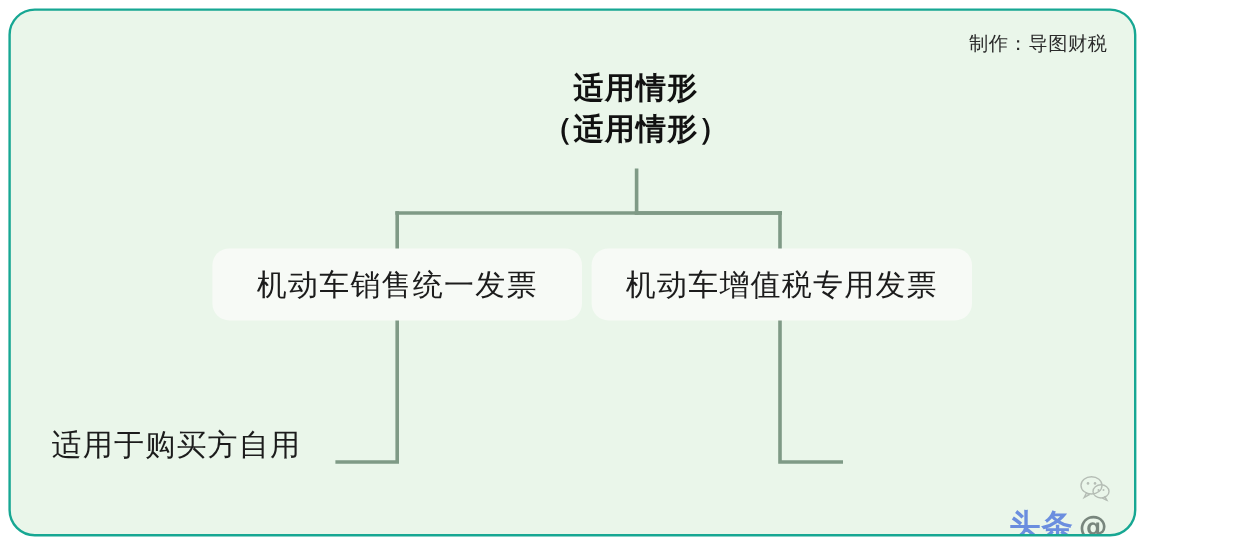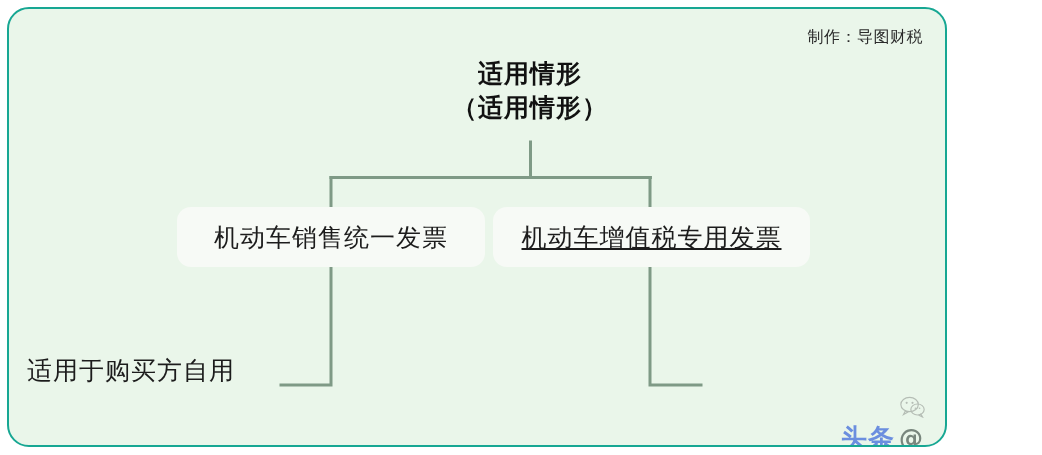--- a/index.html
+++ b/index.html
@@ -89,33 +89,32 @@
     top: 198px;
     width: 308px;
     height: 60px;
     text-align: right;
   }
   #box-right {
     left: 484px;
     top: 198px;
     width: 317px;
     height: 60px;
-    text-decoration: underline;
   }
 
   
   .leaf-label {
     position: absolute;
     font-size: 25px;
     color: #1c1c1c;
     letter-spacing: 1px;
     white-space: nowrap;
   }
   #leaf-left {
-    left: 18px;
+    left: 34px;
     top: 345px;
   }
   #leaf-right {
     left: 700px;
     top: 345px;
   }
 
   
   #wm-faint {
     position: absolute;

